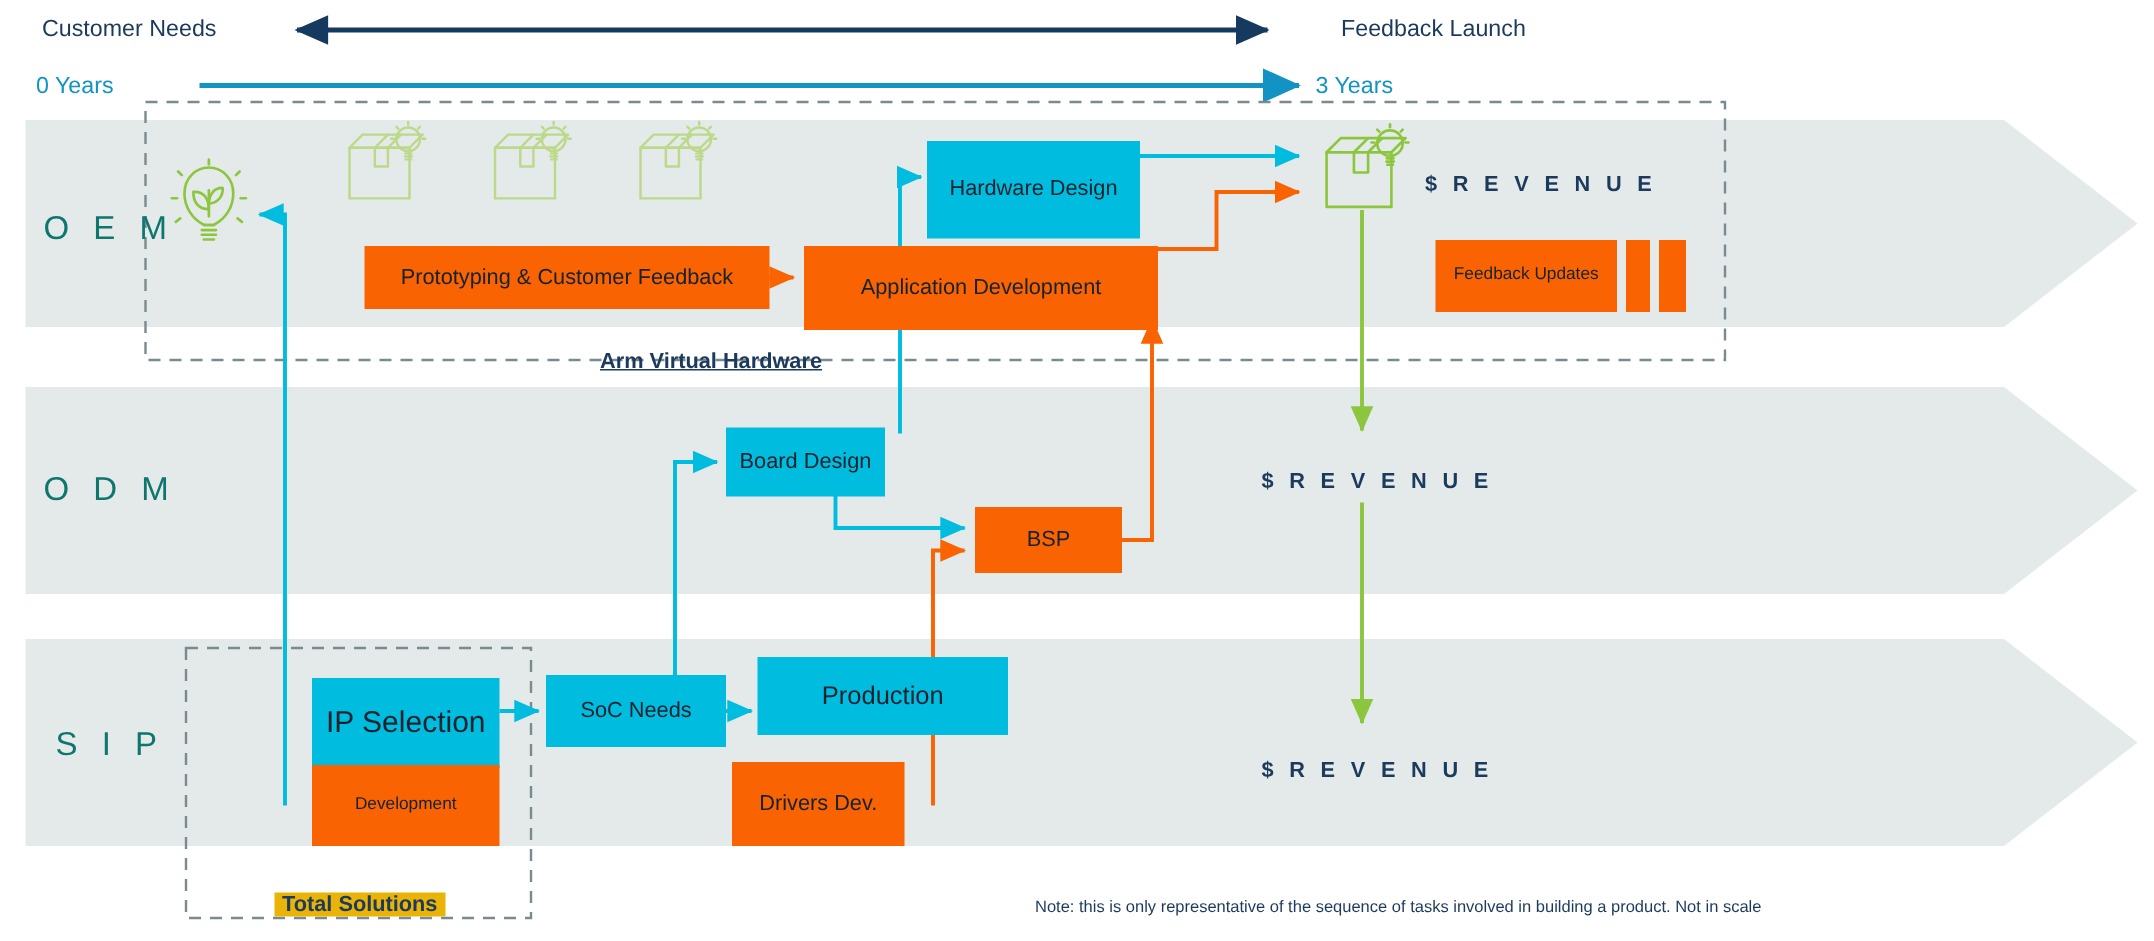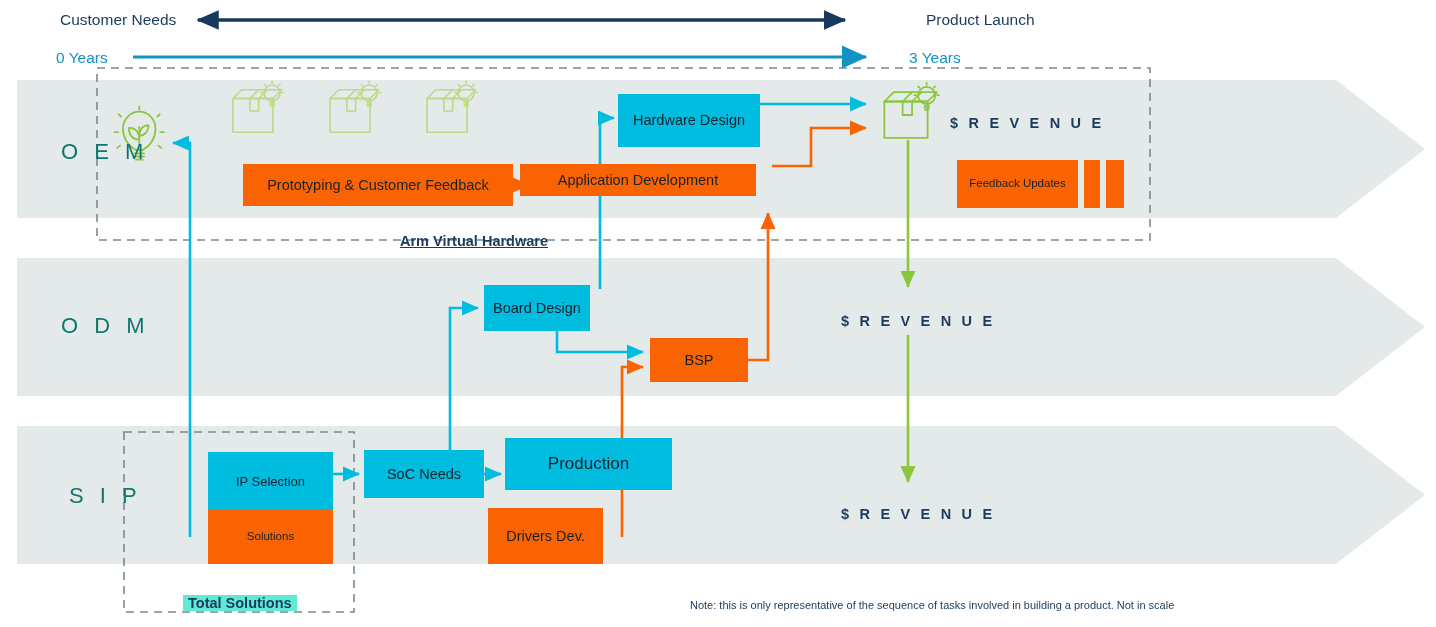--- a/index.html
+++ b/index.html
@@ -6,21 +6,21 @@
   body{
     width:1436px;height:627px;
     background:#ffffff;
     font-family:"Liberation Sans", sans-serif;
     overflow:hidden;
     position:relative;
   }
   #stage{position:absolute;left:0;top:0;width:1436px;height:627px;}
   #svg-layer{position:absolute;left:0;top:0;width:1436px;height:627px;}
 
-  .lbl{position:absolute;white-space:nowrap;margin-left:32px;}
+  .lbl{position:absolute;white-space:nowrap;}
 
   
   .hdr-dark{
     color:#1b3a5c;font-size:15.5px;
   }
   .hdr-cyan{
     color:#1293c4;font-size:15.5px;
   }
 
   
@@ -51,21 +51,21 @@
     letter-spacing:3.2px;
     white-space:nowrap;
   }
 
   
   .grplabel{
     position:absolute;
     color:#1b3a5c;
     font-size:14.5px;
     font-weight:bold;
-    background:#5eead4;
+    background:#eab308;
     padding:0 5px;
     white-space:nowrap;
   }
   .grplabel.onband{background:transparent;text-decoration:underline;}
 
   .note{
     position:absolute;
     color:#1b3a5c;
     font-size:11px;
     white-space:nowrap;
@@ -222,37 +222,37 @@
 
       <path d="M484,474 L501,474" stroke="#00bcdf" marker-end="url(#ah-cyan)"></path>
 
       <path d="M908,140 L908,287" stroke="#8cc63e" marker-end="url(#ah-green)"></path>
 
       <path d="M908,335 L908,482" stroke="#8cc63e" marker-end="url(#ah-green)"></path>
     </g>
   </svg>
 
   <div class="lbl hdr-dark" style="left:28px;top:11px;">Customer Needs</div>
-  <div class="lbl hdr-dark" style="left:894px;top:11px;">Product Launch</div>
+  <div class="lbl hdr-dark" style="left:894px;top:11px;">Feedback Launch</div>
   <div class="lbl hdr-cyan" style="left:24px;top:49px;">0 Years</div>
   <div class="lbl hdr-cyan" style="left:877px;top:49px;">3 Years</div>
 
   <div class="lbl rowlabel" style="left:29px;top:139px;">O E M</div>
   <div class="lbl rowlabel" style="left:29px;top:313px;">O D M</div>
   <div class="lbl rowlabel" style="left:37px;top:483px;">S I P</div>
 
   <div class="box orange" style="left:219px;top:164px;width:270px;height:42px;font-size:14.5px;margin-left:24px;">
     <span class="t">Prototyping &amp; Customer Feedback</span>
   </div>
 
-  <div class="box orange" style="left:520px;top:164px;width:236px;height:32px;font-size:14.5px;">
+  <div class="box orange" style="left:536px;top:164px;width:236px;height:56px;font-size:14.5px;">
     <span class="t">Application Development</span>
   </div>
 
-  <div class="box cyan" style="left:618px;top:94px;width:142px;height:53px;font-size:14.5px;">
+  <div class="box cyan" style="left:618px;top:94px;width:142px;height:65px;font-size:14.5px;">
     <span class="t">Hardware Design</span>
   </div>
 
   <div class="box orange" style="left:957px;top:160px;width:121px;height:48px;font-size:11.5px;">
     <span class="t">Feedback Updates</span>
   </div>
   <div class="box orange" style="left:1084px;top:160px;width:16px;height:48px;">
     <span class="t"></span>
   </div>
   <div class="box orange" style="left:1106px;top:160px;width:18px;height:48px;">
@@ -260,26 +260,26 @@
   </div>
 
   <div class="box cyan" style="left:484px;top:285px;width:106px;height:46px;font-size:14.5px;">
     <span class="t">Board Design</span>
   </div>
 
   <div class="box orange" style="left:650px;top:338px;width:98px;height:44px;font-size:14.5px;">
     <span class="t">BSP</span>
   </div>
 
-  <div class="box cyan" style="left:208px;top:452px;width:125px;height:60px;font-size:13px;">
+  <div class="box cyan" style="left:208px;top:452px;width:125px;height:60px;font-size:20px;">
     <span class="t">IP Selection</span>
   </div>
 
   <div class="box orange" style="left:208px;top:510px;width:125px;height:54px;font-size:11.5px;">
-    <span class="t">Solutions</span>
+    <span class="t">Development</span>
   </div>
 
   <div class="box cyan" style="left:364px;top:450px;width:120px;height:48px;font-size:14.5px;">
     <span class="t">SoC Needs</span>
   </div>
 
   <div class="box cyan" style="left:505px;top:438px;width:167px;height:52px;font-size:17px;">
     <span class="t">Production</span>
   </div>
 

